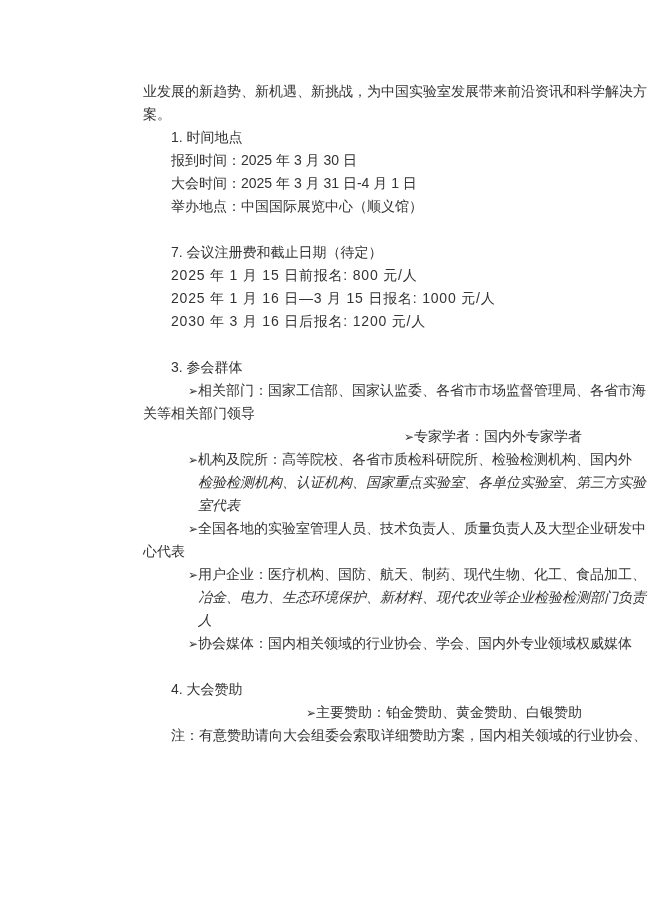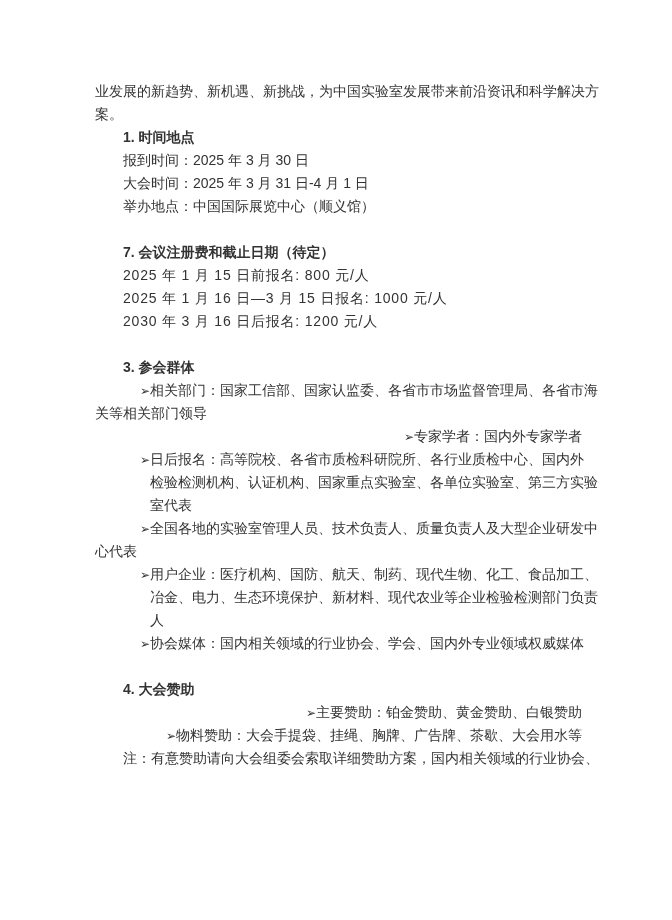--- a/index.html
+++ b/index.html
@@ -28,59 +28,58 @@
     height: 23px;
     line-height: 23px;
     white-space: pre;
     font-size: 14px;
     color: #333333;
   }
   .line.blank   { height: 23px; }
   .line.flush   { padding-left: 0; }
   .line.indent  { padding-left: 28px; }
   .line.fee     { padding-left: 28px; letter-spacing: 0.8px; }
-  .line.hang    { padding-left: 55px; }
-  .line.heading { padding-left: 28px; font-weight: bold; }
+  .line.hang    { padding-left: 55px; font-style: italic; }
+  .line.heading { padding-left: 28px; font-weight: normal; }
   .line.bullet  { padding-left: 28px; text-align: right; }
   .bullet-glyph {
     display: inline-block;
     width: 27px;
     font-size: 12px;
     vertical-align: baseline;
   }
 </style>
 </head>
 <body style="background: rgb(255, 255, 255);">
 
 <div class="page">
-  <div class="doc" id="doc-lines" style="color: rgb(51, 51, 51);">
+  <div class="doc" id="doc-lines" style="color: rgb(51, 51, 51); margin-left: 48px;">
       <div class="line flush">业发展的新趋势、新机遇、新挑战，为中国实验室发展带来前沿资讯和科学解决方</div>
       <div class="line flush">案。</div>
       <div class="line heading">1. 时间地点</div>
       <div class="line indent">报到时间：2025 年 3 月 30 日</div>
       <div class="line indent">大会时间：2025 年 3 月 31 日-4 月 1 日</div>
       <div class="line indent">举办地点：中国国际展览中心（顺义馆）</div>
       <div class="line blank"></div>
       <div class="line heading">7. 会议注册费和截止日期（待定）</div>
       <div class="line fee">2025 年 1 月 15 日前报名: 800 元/人</div>
       <div class="line fee">2025 年 1 月 16 日—3 月 15 日报名: 1000 元/人</div>
       <div class="line fee">2030 年 3 月 16 日后报名: 1200 元/人</div>
       <div class="line blank"></div>
       <div class="line heading">3. 参会群体</div>
       <div class="line bullet"><span class="bullet-glyph">➢</span><span>相关部门：国家工信部、国家认监委、各省市市场监督管理局、各省市海</span></div>
       <div class="line flush">关等相关部门领导</div>
       <div class="line bullet"><span class="bullet-glyph">➢</span><span>专家学者：国内外专家学者</span></div>
-      <div class="line bullet"><span class="bullet-glyph">➢</span><span>日后报名：高等院校、各省市质检科研院所、各行业质检中心、国内外</span></div>
+      <div class="line bullet"><span class="bullet-glyph">➢</span><span>机构及院所：高等院校、各省市质检科研院所、检验检测机构、国内外</span></div>
       <div class="line hang">检验检测机构、认证机构、国家重点实验室、各单位实验室、第三方实验</div>
       <div class="line hang">室代表</div>
       <div class="line bullet"><span class="bullet-glyph">➢</span><span>全国各地的实验室管理人员、技术负责人、质量负责人及大型企业研发中</span></div>
       <div class="line flush">心代表</div>
       <div class="line bullet"><span class="bullet-glyph">➢</span><span>用户企业：医疗机构、国防、航天、制药、现代生物、化工、食品加工、</span></div>
       <div class="line hang">冶金、电力、生态环境保护、新材料、现代农业等企业检验检测部门负责</div>
       <div class="line hang">人</div>
       <div class="line bullet"><span class="bullet-glyph">➢</span><span>协会媒体：国内相关领域的行业协会、学会、国内外专业领域权威媒体</span></div>
       <div class="line blank"></div>
       <div class="line heading">4. 大会赞助</div>
       <div class="line bullet"><span class="bullet-glyph">➢</span><span>主要赞助：铂金赞助、黄金赞助、白银赞助</span></div>
-      <div class="line bullet"><span class="bullet-glyph">➢</span><span>物料赞助：大会手提袋、挂绳、胸牌、广告牌、茶歇、大会用水等</span></div>
       <div class="line indent">注：有意赞助请向大会组委会索取详细赞助方案，国内相关领域的行业协会、</div>
     </div>
 </div>
 
 </body></html>

